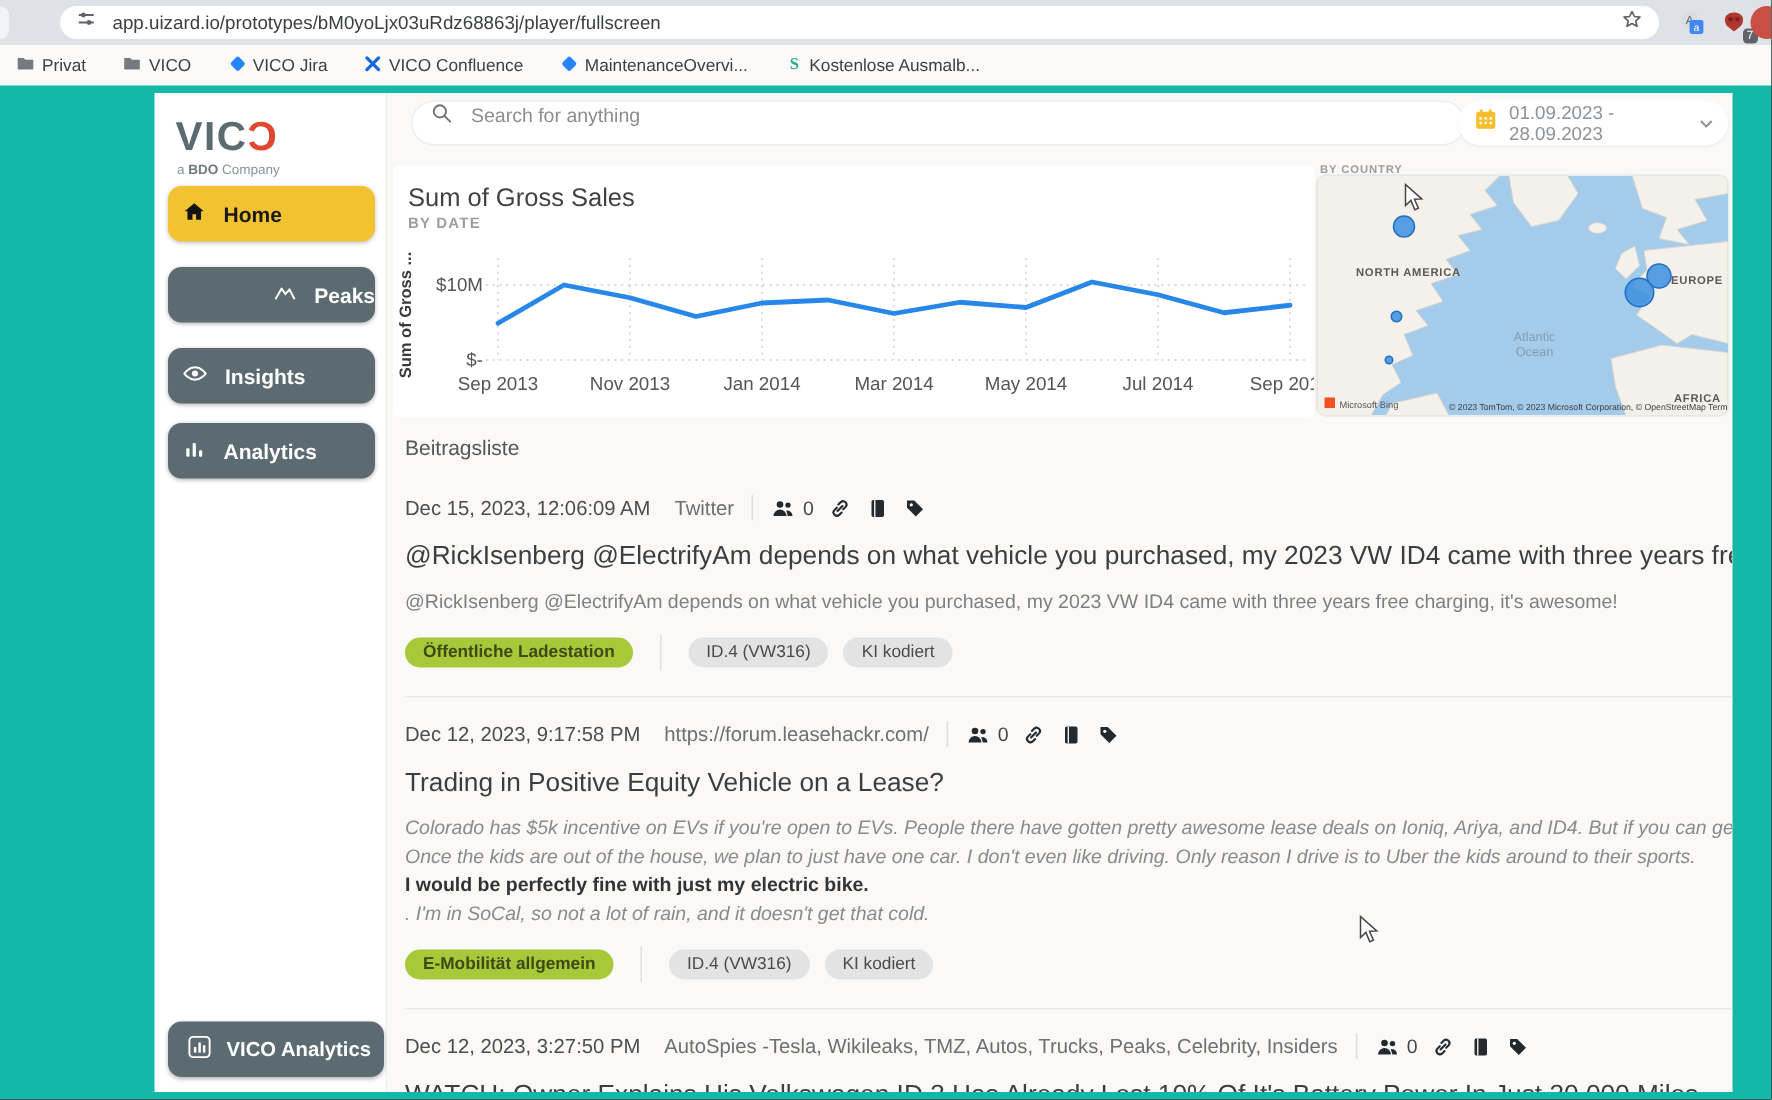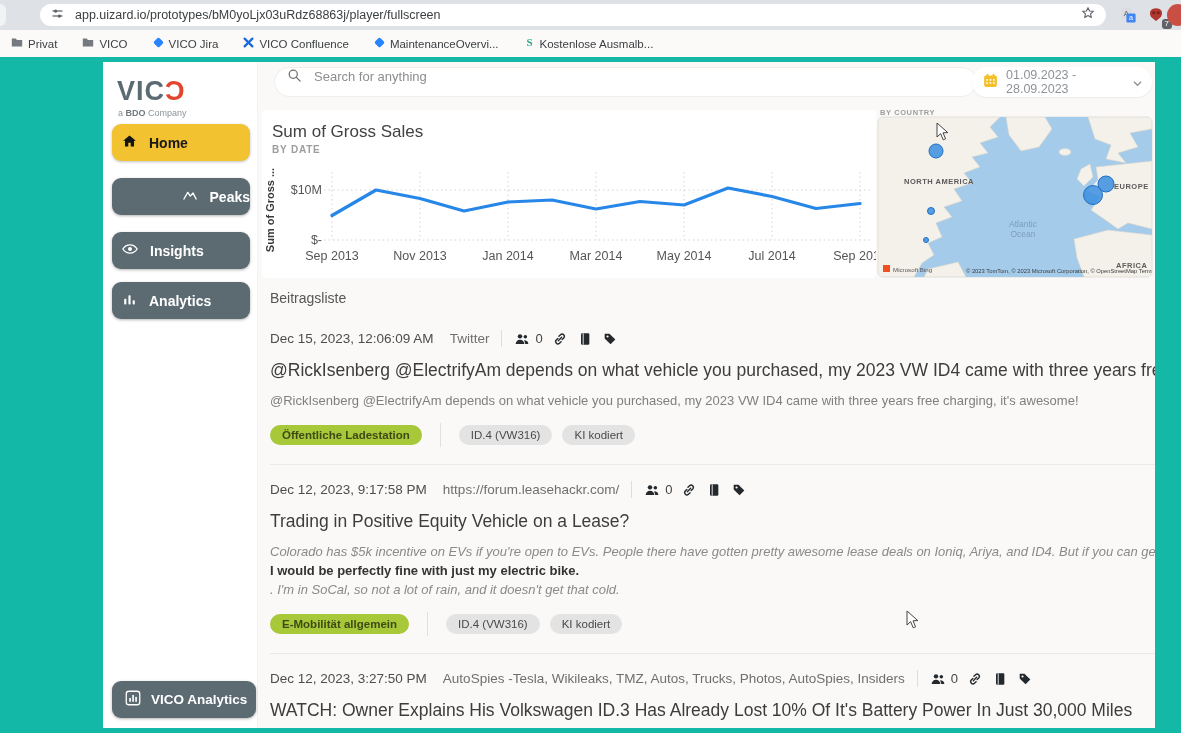--- a/index.html
+++ b/index.html
@@ -397,35 +397,36 @@
                   <svg viewBox="0 0 24 24" class="picon">
                     <path d="M4 4v7.2L12.8 20l7.2-7.2L11.2 4z" fill="#24292e"></path>
                     <circle cx="8.3" cy="8.3" r="1.6" fill="#fff"></circle>
                   </svg>
                 </span>
               </span>
             </div>
             <div class="ptitle">Trading in Positive Equity Vehicle on a Lease?</div>
             <div class="pbody">
               <div class="i clip">Colorado has $5k incentive on EVs if you're open to EVs. People there have gotten pretty awesome lease deals on Ioniq, Ariya, and ID4. But if you can get by with one car, t</div>
+              <div class="i">Once the kids are out of the house, we plan to just have one car. I don't even like driving. Only reason I drive is to Uber the kids around to their sports.</div>
               <div class="b">I would be perfectly fine with just my electric bike.</div>
               <div class="i">. I'm in SoCal, so not a lot of rain, and it doesn't get that cold.</div>
             </div>
             <div class="ptags">
               <span class="pill green">E-Mobilität allgemein</span>
               <span class="tagsep"></span>
               <span class="pill gray">ID.4 (VW316)</span>
               <span class="pill gray">KI kodiert</span>
             </div>
           </div>
           <hr class="postsep">
           <div class="post">
             <div class="pmeta">
               <span class="pdate">Dec 12, 2023, 3:27:50 PM</span>
-              <span class="psource">AutoSpies -Tesla, Wikileaks, TMZ, Autos, Trucks, Photos, AutoSpies, Insiders</span>
+              <span class="psource">AutoSpies -Tesla, Wikileaks, TMZ, Autos, Trucks, Peaks, Celebrity, Insiders</span>
               <span class="pdiv"></span>
               <span class="piconrow">
                 <span style="display: inline-flex;">
                   <svg viewBox="0 0 24 24" class="picon">
                     <circle cx="9" cy="8" r="3.3" fill="#24292e"></circle>
                     <path d="M2.5 19.5a6.5 6.5 0 0 1 13 0z" fill="#24292e"></path>
                     <circle cx="17" cy="8.6" r="2.7" fill="#24292e"></circle>
                     <path d="M15.2 13.9a5.8 5.8 0 0 1 6.3 5.6h-4.6z" fill="#24292e"></path>
                   </svg>
                 </span>

